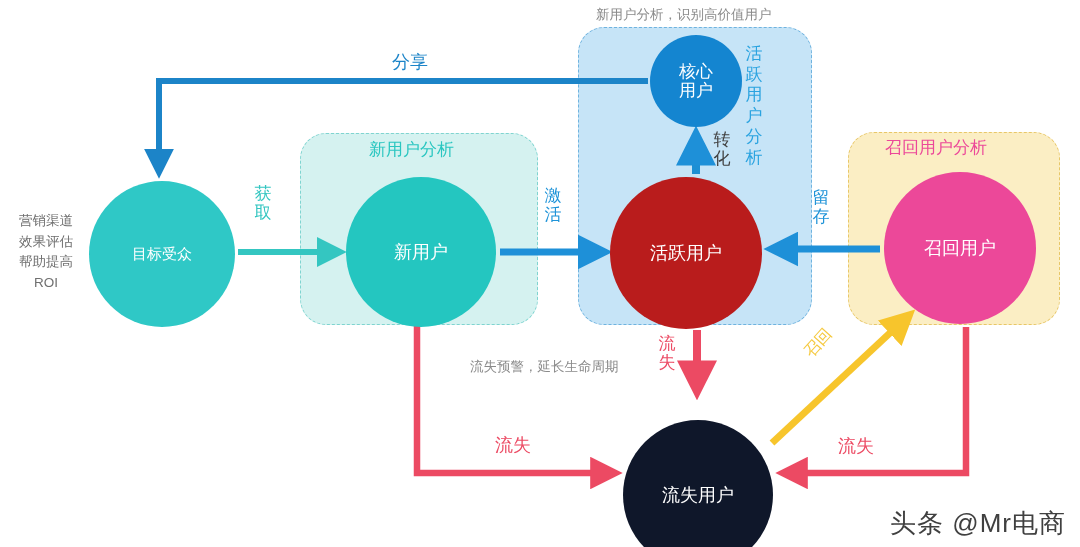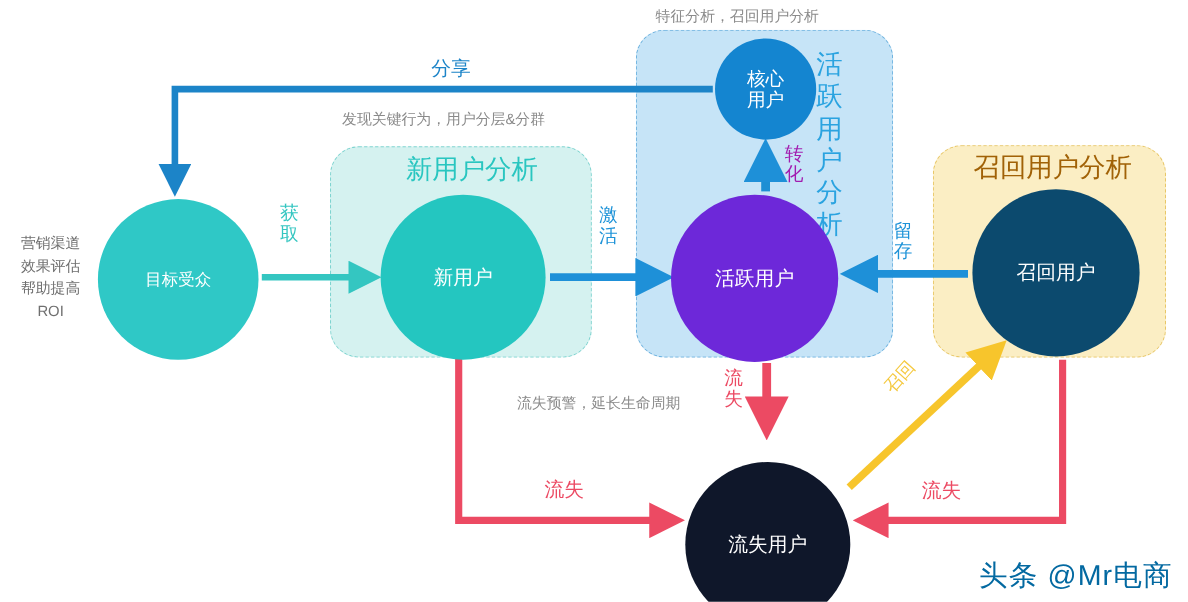--- a/index.html
+++ b/index.html
@@ -58,25 +58,25 @@
     white-space: nowrap;
   }
   .caption.cap-new   { left: 311px; top: 100px; }
   .caption.cap-act   { left: 596px; top: 6px;  }
   .caption.cap-rec   { left: 880px; top: 102px; }
   .caption.cap-churn { left: 470px; top: 358px; }
 
   
   .box-title {
     position: absolute;
-    font-size: 24px;
+    font-size: 17px;
     white-space: nowrap;
   }
   .box-title.t-new { left: 369px; top: 138px; color: #29c6c0; }
-  .box-title.t-rec { left: 885px; top: 136px; color: #a16207; }
+  .box-title.t-rec { left: 885px; top: 136px; color: #ec4899; }
   .box-title.t-act {
     left: 742px; top: 44px; color: #2aa3e0;
     width: 24px; line-height: 1.22; white-space: normal; text-align: center;
   }
 
   
   .circle {
     position: absolute;
     border-radius: 50%;
     display: flex;
@@ -94,25 +94,25 @@
     left: 346px; top: 177px; width: 150px; height: 150px;
     background: #24c6c0; font-size: 18px;
   }
   .c-core {
     left: 650px; top: 35px; width: 92px; height: 92px;
     background: #1485d0; font-size: 17px;
     flex-direction: column; line-height: 1.14;
   }
   .c-active {
     left: 610px; top: 177px; width: 152px; height: 152px;
-    background: #6d28d9; font-size: 18px;
+    background: #b91c1c; font-size: 18px;
   }
   .c-recall {
     left: 884px; top: 172px; width: 152px; height: 152px;
-    background: #0c4a6e; font-size: 18px;
+    background: #ec4899; font-size: 18px;
   }
   .c-churn {
     left: 623px; top: 420px; width: 150px; height: 150px;
     background: #0f172a; font-size: 18px;
   }
 
   
   .side-note {
     position: absolute;
     left: 2px; top: 211px;
@@ -131,36 +131,36 @@
   }
   .edge-label.vert {
     width: 20px;
     white-space: normal;
     line-height: 1.12;
     text-align: center;
   }
   .lb-share    { left: 392px; top: 50px;  color: #1c84c8; font-size: 18px; }
   .lb-acquire  { left: 253px; top: 184px; color: #34c6c1; }
   .lb-activate { left: 543px; top: 186px; color: #1e93d8; }
-  .lb-convert  { left: 712px; top: 130px; color: #a21caf; }
-  .lb-retain   { left: 811px; top: 200px; color: #1e93d8; }
+  .lb-convert  { left: 712px; top: 130px; color: #404040; }
+  .lb-retain   { left: 811px; top: 188px; color: #1e93d8; }
   .lb-loss-v   { left: 657px; top: 334px; color: #ec4a63; }
   .lb-loss-l   { left: 495px; top: 433px; color: #ec4a63; font-size: 18px; }
   .lb-loss-r   { left: 838px; top: 434px; color: #ec4a63; font-size: 18px; }
   .lb-recall-d {
     left: 800px; top: 348px; color: #f5c93f; font-size: 16px;
     transform: rotate(-48deg); transform-origin: left top;
   }
 
   
   .watermark {
     position: absolute;
     right: 14px; bottom: 6px;
     font-size: 26px;
-    color: #0369a1;
+    color: #404040;
     letter-spacing: 1px;
     white-space: nowrap;
   }
 </style>
 </head>
 <body>
 
 <div id="canvas">
 
   <div class="group-box new-user"></div>
@@ -198,22 +198,21 @@
 
     <path d="M 697,330 L 697,386" fill="none" stroke="#ec4a63" stroke-width="8" marker-end="url(#ah-red)"></path>
 
     <path d="M 417,326 L 417,473 L 611,473" fill="none" stroke="#ec4a63" stroke-width="6.5" marker-end="url(#ah-red)"></path>
 
     <path d="M 966,327 L 966,473 L 787,473" fill="none" stroke="#ec4a63" stroke-width="6.5" marker-end="url(#ah-red)"></path>
 
     <path d="M 772,443 L 906,318" fill="none" stroke="#f7c52c" stroke-width="7" marker-end="url(#ah-yellow)"></path>
   </svg>
 
-  <div class="caption cap-new">发现关键行为，用户分层&amp;分群</div>
-  <div class="caption cap-act">特征分析，召回用户分析</div>
+  <div class="caption cap-act">新用户分析，识别高价值用户</div>
   <div class="caption cap-churn">流失预警，延长生命周期</div>
 
   <div class="box-title t-new">新用户分析</div>
   <div class="box-title t-act">活跃用户分析</div>
   <div class="box-title t-rec">召回用户分析</div>
 
   <div class="side-note">
     <div>营销渠道</div>
     <div>效果评估</div>
     <div>帮助提高</div>

